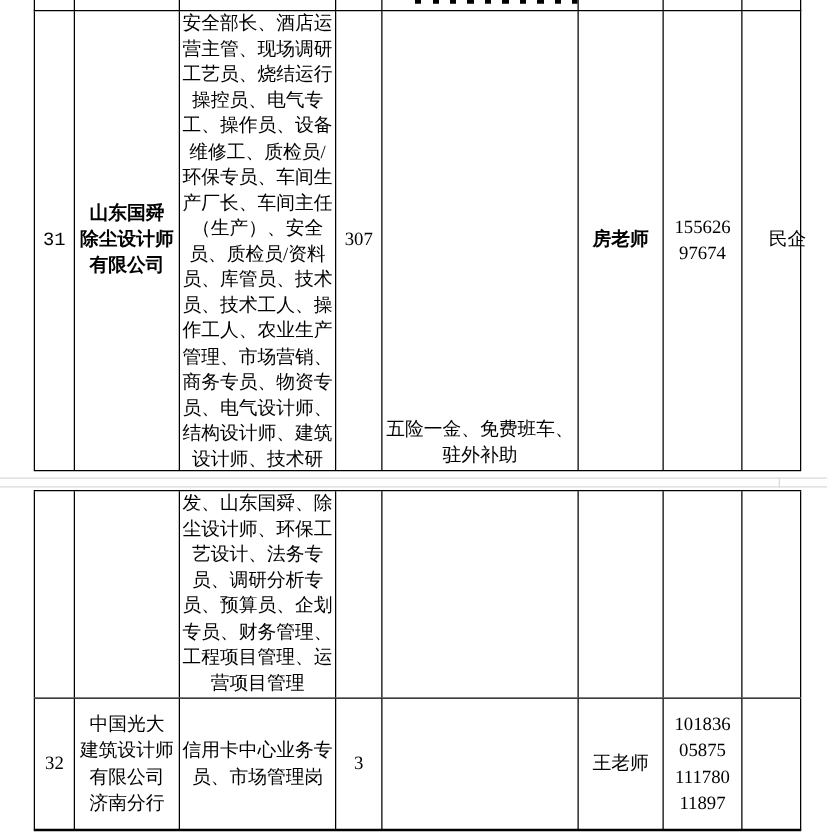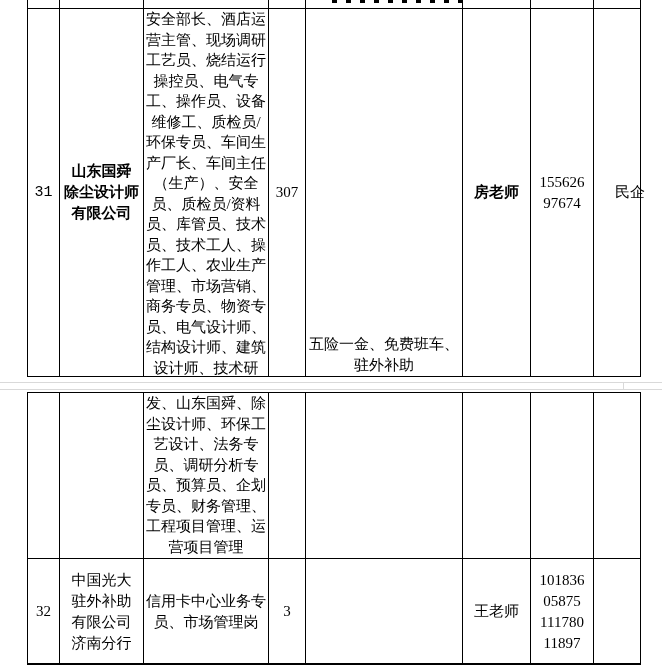--- a/index.html
+++ b/index.html
@@ -128,21 +128,21 @@
   </div>
 
   <div>
     <div class="vline" style="left:27px;top:559px;height:105px;"></div>
     <div class="cell num" style="left:28px;top:559px;width:31px;height:105px;">
       <span>32</span>
     </div>
     <div class="vline" style="left:59px;top:559px;height:105px;"></div>
     <div class="cell" style="left:60px;top:559px;width:83px;height:105px;">
       <span class="line">中国光大</span>
-      <span class="line">驻外补助</span>
+      <span class="line">建筑设计师</span>
       <span class="line">有限公司</span>
       <span class="line">济南分行</span>
     </div>
     <div class="vline" style="left:143px;top:559px;height:105px;"></div>
     <div class="cell" style="left:144px;top:559px;width:124px;height:105px;justify-content:center;">
       <div class="positions-text" style="line-height:21px;">信用卡中心业务专员、市场管理岗</div>
     </div>
     <div class="vline" style="left:268px;top:559px;height:105px;"></div>
     <div class="cell num" style="left:269px;top:559px;width:36px;height:105px;">
       <span>3</span>

